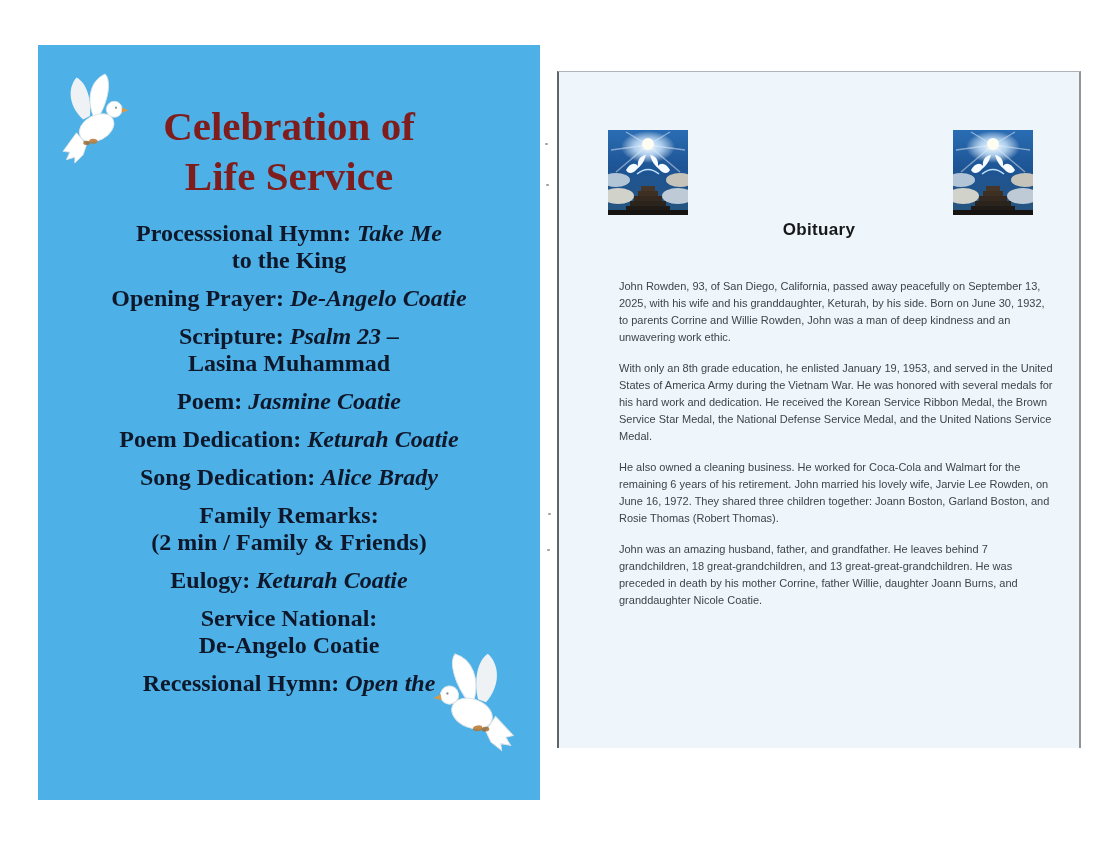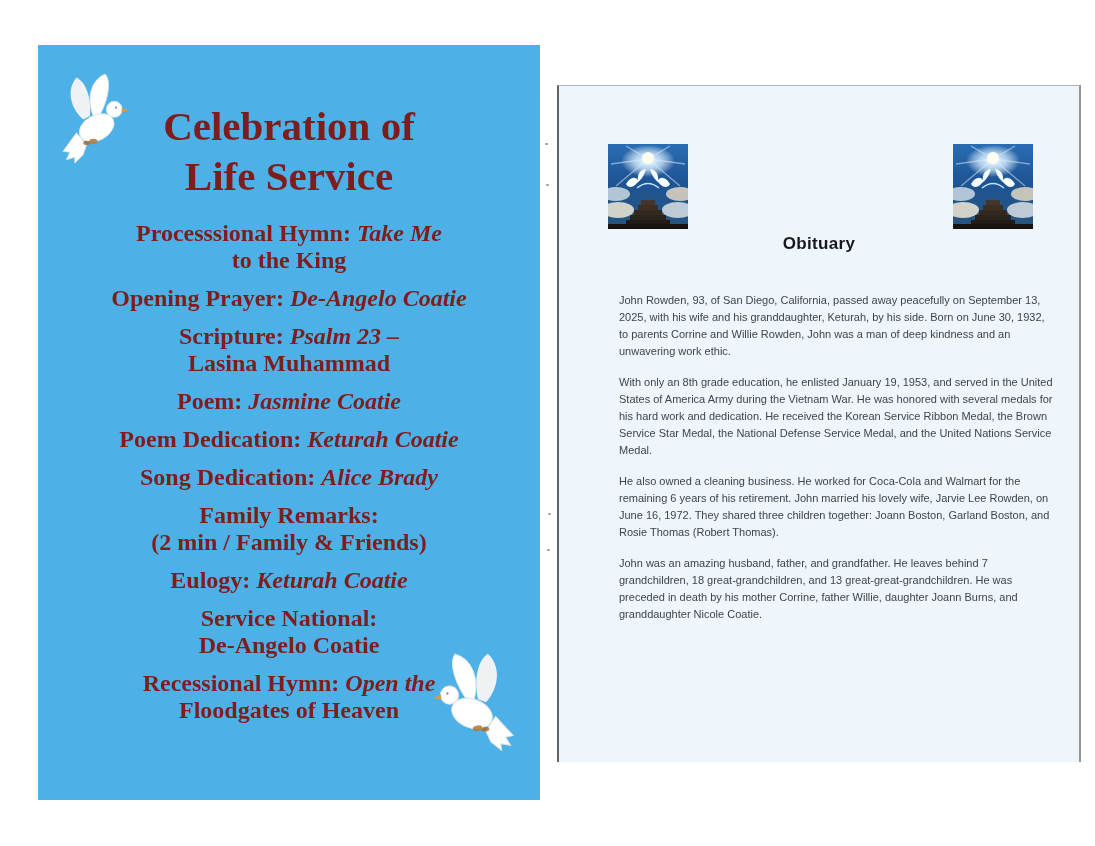--- a/index.html
+++ b/index.html
@@ -24,38 +24,38 @@
     font-weight:700;
     font-size:41px;
     line-height:50px;
     color:#7f1d1d;
   }
   .program {
     margin-top:19px;
     text-align:center;
     font-family:"Liberation Serif", serif;
     font-size:24px;
-    color:#7f1d1d;
+    color:#0f172a;
   }
   .pitem { line-height:27px; margin-bottom:11px; }
   .plabel { font-weight:700; }
   .pval  { font-style:italic; font-weight:600; }
   .pval:empty { display:none; }
   .pline2 { display:block; font-weight:600; }
   .pline2:empty { display:none; }
 
   .dove-top { position:absolute; left:20px; top:18px; width:84px; height:112px; }
   .dove-bottom {
     position:absolute; left:376px; top:604px; width:106px; height:110px;
     transform:scaleX(-1) rotate(7deg);
   }
 
   
   .white-page {
-    position:absolute; left:557px; top:85px;
+    position:absolute; left:557px; top:71px;
     width:524px; height:677px;
     background:#eef6fb;
     border-top:1px solid #aeb4b9;
     border-right:2px solid #90959a;
     border-left:2px solid #5f6468;
     box-sizing:border-box;
   }
   .corner-img { position:absolute; top:58px; width:80px; height:85px; }
   .corner-img.left  { left:49px; }
   .corner-img.right { left:394px; }
@@ -192,21 +192,20 @@
 
     <div class="pitem">
       <span class="plabel">Service National:</span>
       
       <span class="pline2">De-Angelo Coatie</span>
     </div>
 
     <div class="pitem">
       <span class="plabel">Recessional Hymn:</span>
       <span class="pval">Open the</span>
-      <span class="pline2">Floodgates of Heaven</span>
     </div>
 
   </div>
 
   <svg class="dove-bottom" viewBox="0 0 100 115">
     <use href="#dove-art"></use>
   </svg>
 
 </div>
 

